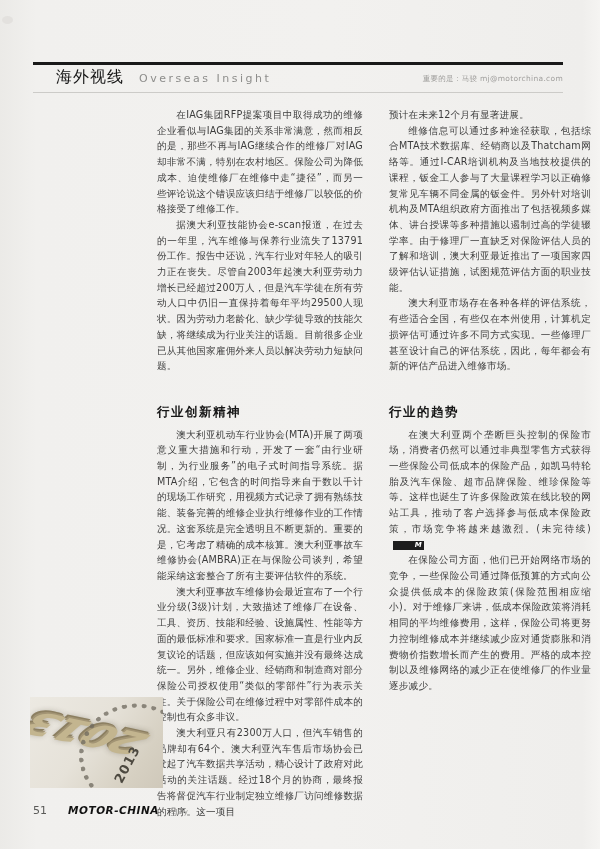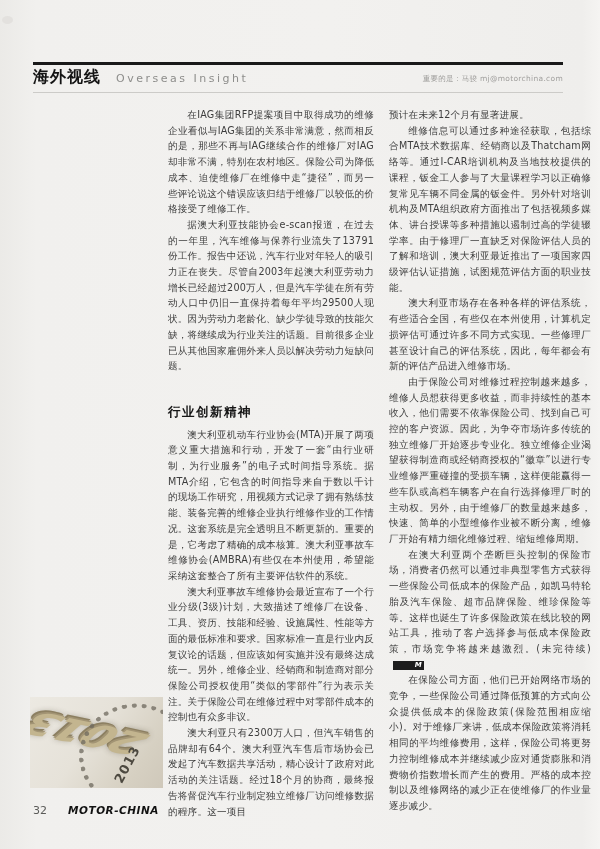--- a/index.html
+++ b/index.html
@@ -12,30 +12,30 @@
   .page {
     position:relative; width:600px; height:849px;
     background:linear-gradient(90deg,#ebeae7 0%, #f1f0ee 6%, #f2f1ef 55%, #efeeec 97%, #f5f4f2 100%);
   }
   .smudge { position:absolute; left:2px; top:16px; width:11px; height:8px;
     background:#e3e1de; border-radius:50%; }
 
   
   .rule-top { position:absolute; left:33px; top:62px; width:530px; height:3px; background:#191919; }
   .header-row { position:absolute; left:33px; top:67px; width:530px; height:24px; }
-  .cn-title { font-size:16px; font-weight:bold; color:#141414; letter-spacing:1px; }
+  .cn-title { font-size:16px; font-weight:normal; color:#141414; letter-spacing:1px;margin-left:23px; }
   .en-title { font-size:11px; color:#8d8d8b; letter-spacing:2.5px; margin-left:10px; }
   .editor-info { position:absolute; right:0; top:7px; font-size:7.5px; color:#a09f9d; letter-spacing:0.3px; }
   .editor-info .email { }
   .rule-bottom { position:absolute; left:33px; top:92px; width:530px; height:1px; background:#cccbc8; }
 
   
   .col { position:absolute; top:107px; font-size:9.6px; line-height:15.7px;
     color:#3d3d3d; text-align:justify; letter-spacing:0.2px; }
-  .col-left  { left:168px; width:206px; }
+  .col-left  { left:157px; width:206px; }
   .col-right { left:389px; width:202px; }
   .col p { margin:0; text-indent:2em; }
   .col p.noindent { text-indent:0; }
   .col h3 { font-size:12.5px; color:#161616; margin:30px 0 7px 0; letter-spacing:1.5px; font-weight:bold; }
 
   .endmark { display:inline-block; background:#1d1d1d; color:#fff; font-size:7px;
     font-weight:bold; line-height:9px; padding:0 2.5px; margin-left:4px; vertical-align:1px;
     font-style:italic; }
 
   
@@ -73,42 +73,42 @@
       <span>重要的是：马骏</span>
       <span class="email">mj@motorchina.com</span>
     </span>
   </div>
   <div class="rule-bottom"></div>
 
   <div class="col col-left">
     <p>在IAG集团RFP提案项目中取得成功的维修企业看似与IAG集团的关系非常满意，然而相反的是，那些不再与IAG继续合作的维修厂对IAG却非常不满，特别在农村地区。保险公司为降低成本、迫使维修厂在维修中走“捷径”，而另一些评论说这个错误应该归结于维修厂以较低的价格接受了维修工作。</p>
     <p>据澳大利亚技能协会e-scan报道，在过去的一年里，汽车维修与保养行业流失了13791份工作。报告中还说，汽车行业对年轻人的吸引力正在丧失。尽管自2003年起澳大利亚劳动力增长已经超过200万人，但是汽车学徒在所有劳动人口中仍旧一直保持着每年平均29500人现状。因为劳动力老龄化、缺少学徒导致的技能欠缺，将继续成为行业关注的话题。目前很多企业已从其他国家雇佣外来人员以解决劳动力短缺问题。</p>
     <h3>行业创新精神</h3>
-    <p>澳大利亚机动车行业协会(MTA)开展了两项意义重大措施和行动，开发了一套“由行业研制，为行业服务”的电子式时间指导系统。据MTA介绍，它包含的时间指导来自于数以千计的现场工作研究，用视频方式记录了拥有熟练技能、装备完善的维修企业执行维修作业的工作情况。这套系统是完全透明且不断更新的。重要的是，它考虑了精确的成本核算。澳大利亚事故车维修协会(AMBRA)有些仅在本州使用，希望能采纳这套整合了所有主要评估软件的系统。</p>
+    <p>澳大利亚机动车行业协会(MTA)开展了两项意义重大措施和行动，开发了一套“由行业研制，为行业服务”的电子式时间指导系统。据MTA介绍，它包含的时间指导来自于数以千计的现场工作研究，用视频方式记录了拥有熟练技能、装备完善的维修企业执行维修作业的工作情况。这套系统是完全透明且不断更新的。重要的是，它考虑了精确的成本核算。澳大利亚事故车维修协会(AMBRA)正在与保险公司谈判，希望能采纳这套整合了所有主要评估软件的系统。</p>
     <p>澳大利亚事故车维修协会最近宣布了一个行业分级(3级)计划，大致描述了维修厂在设备、工具、资历、技能和经验、设施属性、性能等方面的最低标准和要求。国家标准一直是行业内反复议论的话题，但应该如何实施并没有最终达成统一。另外，维修企业、经销商和制造商对部分保险公司授权使用“类似的零部件”行为表示关注。关于保险公司在维修过程中对零部件成本的控制也有众多非议。</p>
     <p>澳大利亚只有2300万人口，但汽车销售的品牌却有64个。澳大利亚汽车售后市场协会已发起了汽车数据共享活动，精心设计了政府对此活动的关注话题。经过18个月的协商，最终报告将督促汽车行业制定独立维修厂访问维修数据的程序。这一项目</p>
   </div>
 
   <div class="col col-right">
     <p class="noindent">预计在未来12个月有显著进展。</p>
     <p>维修信息可以通过多种途径获取，包括综合MTA技术数据库、经销商以及Thatcham网络等。通过I-CAR培训机构及当地技校提供的课程，钣金工人参与了大量课程学习以正确修复常见车辆不同金属的钣金件。另外针对培训机构及MTA组织政府方面推出了包括视频多媒体、讲台授课等多种措施以遏制过高的学徒辍学率。由于修理厂一直缺乏对保险评估人员的了解和培训，澳大利亚最近推出了一项国家四级评估认证措施，试图规范评估方面的职业技能。</p>
     <p>澳大利亚市场存在各种各样的评估系统，有些适合全国，有些仅在本州使用，计算机定损评估可通过许多不同方式实现。一些修理厂甚至设计自己的评估系统，因此，每年都会有新的评估产品进入维修市场。</p>
-    <p>由于保险公司对维修过程控制越来越多，维修人员想获得更多收益，而非持续性的基本收入，他们需要不依靠保险公司、找到自己可控的客户资源。因此，为争夺市场许多传统的独立维修厂开始逐步专业化。独立维修企业渴望获得制造商或经销商授权的“徽章”以进行专业维修严重碰撞的受损车辆，这样便能赢得一些车队或高档车辆客户在自行选择修理厂时的主动权。另外，由于维修厂的数量越来越多，快速、简单的小型维修作业被不断分离，维修厂开始有精力细化维修过程、缩短维修周期。</p>
+    <h3>行业的趋势</h3>
     <p>
       <span>在澳大利亚两个垄断巨头控制的保险市场，消费者仍然可以通过非典型零售方式获得一些保险公司低成本的保险产品，如凯马特轮胎及汽车保险、超市品牌保险、维珍保险等等。这样也诞生了许多保险政策在线比较的网站工具，推动了客户选择参与低成本保险政策，市场竞争将越来越激烈。(未完待续)</span>
       <span class="endmark">M</span>
     </p>
     <p>在保险公司方面，他们已开始网络市场的竞争，一些保险公司通过降低预算的方式向公众提供低成本的保险政策(保险范围相应缩小)。对于维修厂来讲，低成本保险政策将消耗相同的平均维修费用，这样，保险公司将更努力控制维修成本并继续减少应对通货膨胀和消费物价指数增长而产生的费用。严格的成本控制以及维修网络的减少正在使维修厂的作业量逐步减少。</p>
   </div>
 
   <div class="photo">
     <span class="photo-num">2013</span>
     <span class="photo-stamp"></span>
     <span class="photo-stamp-num">2013</span>
   </div>
 
   <div class="footer">
-    <span class="page-num">32</span>
+    <span class="page-num">51</span>
     <span class="logo">MOTOR-CHINA</span>
     <span class="issue">· July</span>
   </div>
 
 </div>
 
 </body></html>

